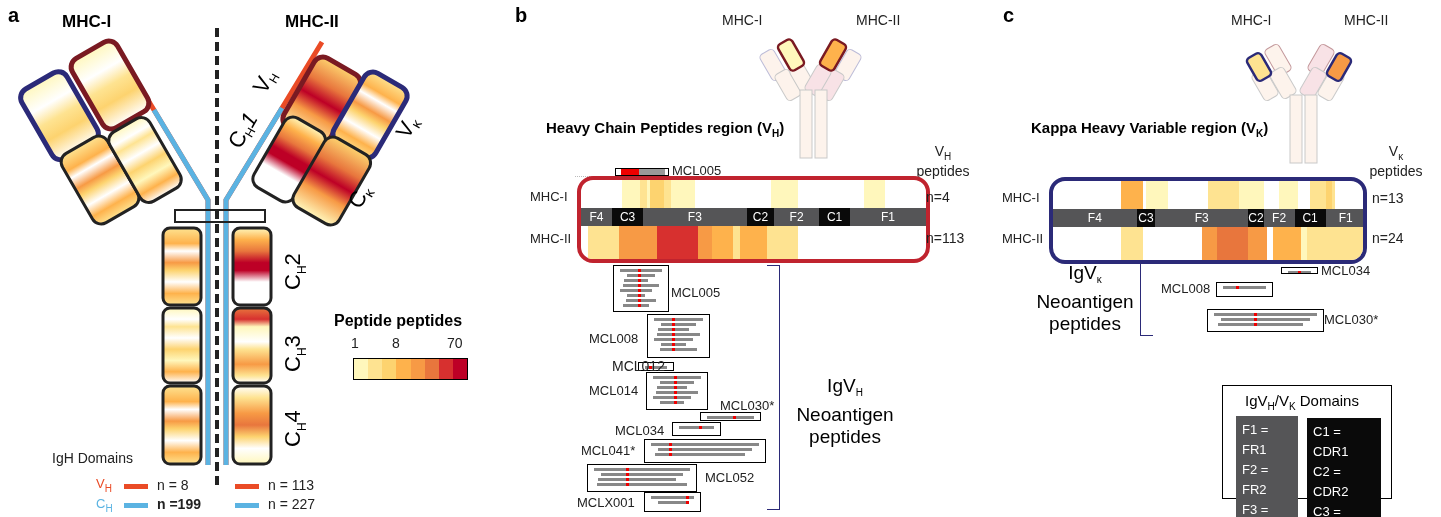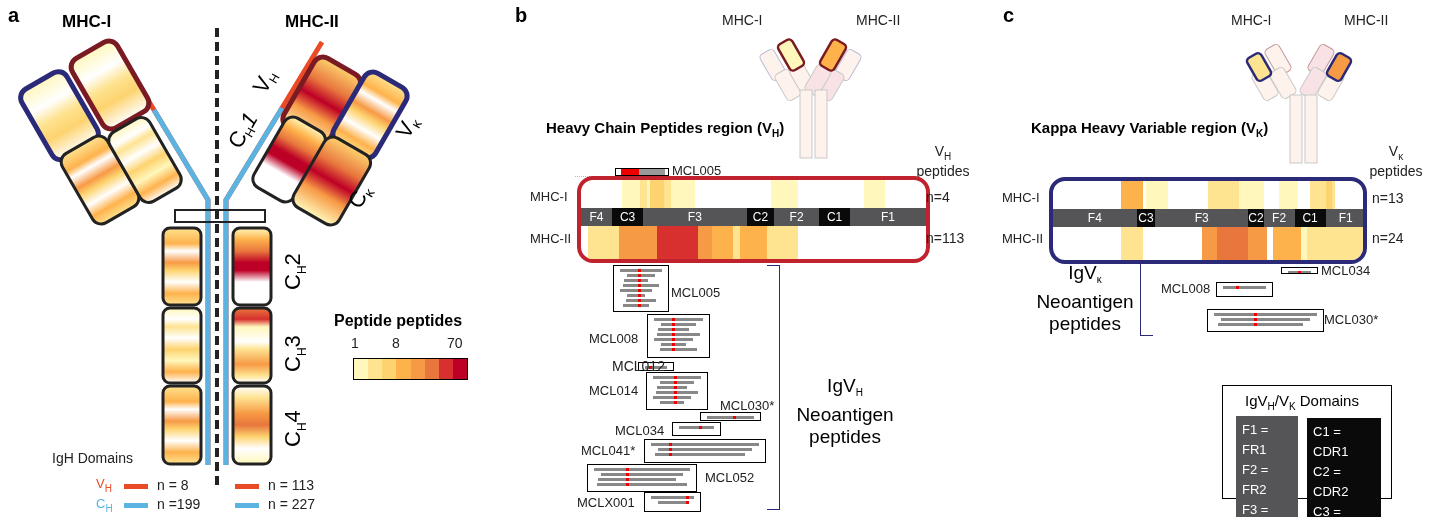--- a/index.html
+++ b/index.html
@@ -154,21 +154,21 @@
   </div>
 
 <div class="abs thin" style="left:52px;top:450px;">IgH Domains</div>
 <div class="abs" style="left:96px;top:476px;font-size:13px;color:#ea4b26;"><span>V</span><span class="sub">H</span></div>
 <div class="abs" style="left:124px;top:484px;width:24px;height:5px;background:#ea4b26;"></div>
 <div class="abs thin" style="left:157px;top:477px;">n = 8</div>
 <div class="abs" style="left:235px;top:484px;width:24px;height:5px;background:#ea4b26;"></div>
 <div class="abs thin" style="left:268px;top:477px;">n = 113</div>
 <div class="abs" style="left:96px;top:496px;font-size:13px;color:#5bb3e2;"><span>C</span><span class="sub">H</span></div>
 <div class="abs" style="left:124px;top:503px;width:24px;height:5px;background:#5bb3e2;"></div>
-<div class="abs thin" style="left:157px;top:496px;">n =199</div>
+<div class="abs thin" style="left:157px;top:496px;font-weight:bold;">n =199</div>
 <div class="abs" style="left:235px;top:503px;width:24px;height:5px;background:#5bb3e2;"></div>
 <div class="abs thin" style="left:268px;top:496px;">n = 227</div>
 
 <div class="abs panel-letter" style="left:515px;top:4px;">b</div>
 <div class="abs thin" style="left:722px;top:12px;">MHC-I</div>
 <div class="abs thin" style="left:856px;top:12px;">MHC-II</div>
 <svg class="abs" style="left:755px;top:35px;" width="120" height="125">
   <g opacity="0.45">
     <rect x="10" y="15" width="16" height="30" rx="4" transform="rotate(-30 18 30)" fill="#fbe6d6" stroke="#6b6aa8"></rect>
     <rect x="25" y="35" width="16" height="30" rx="4" transform="rotate(-30 33 50)" fill="#fbe6d6" stroke="#888"></rect>

